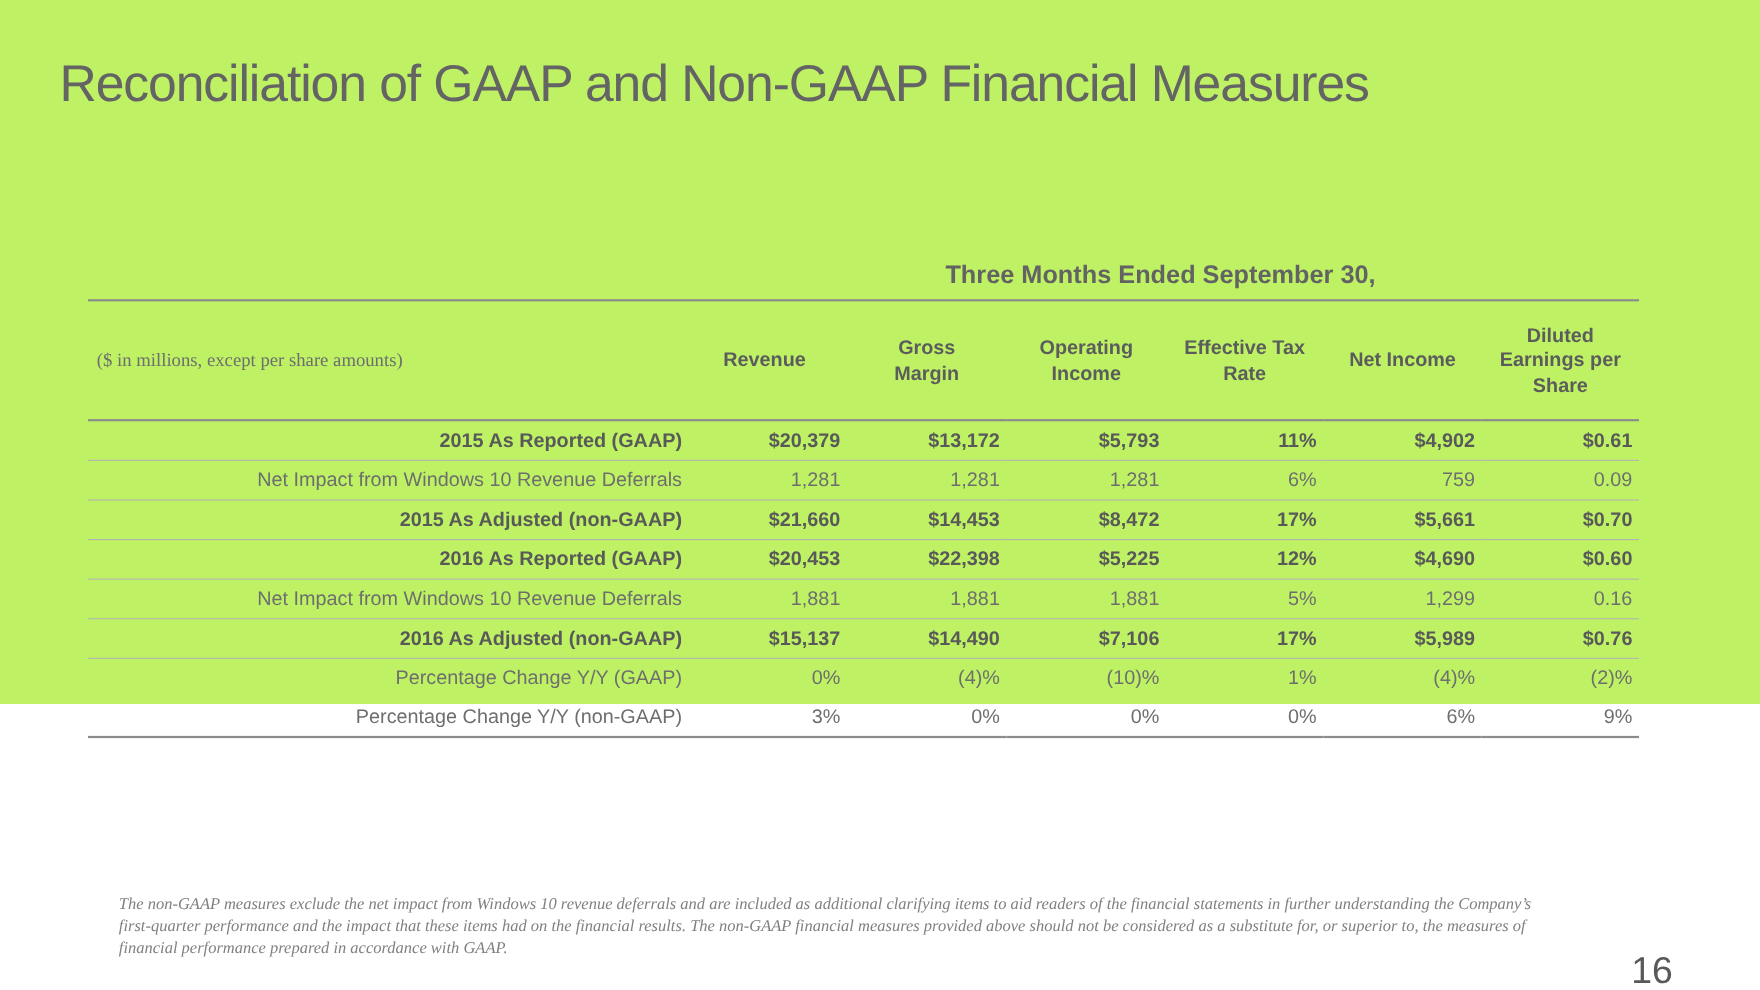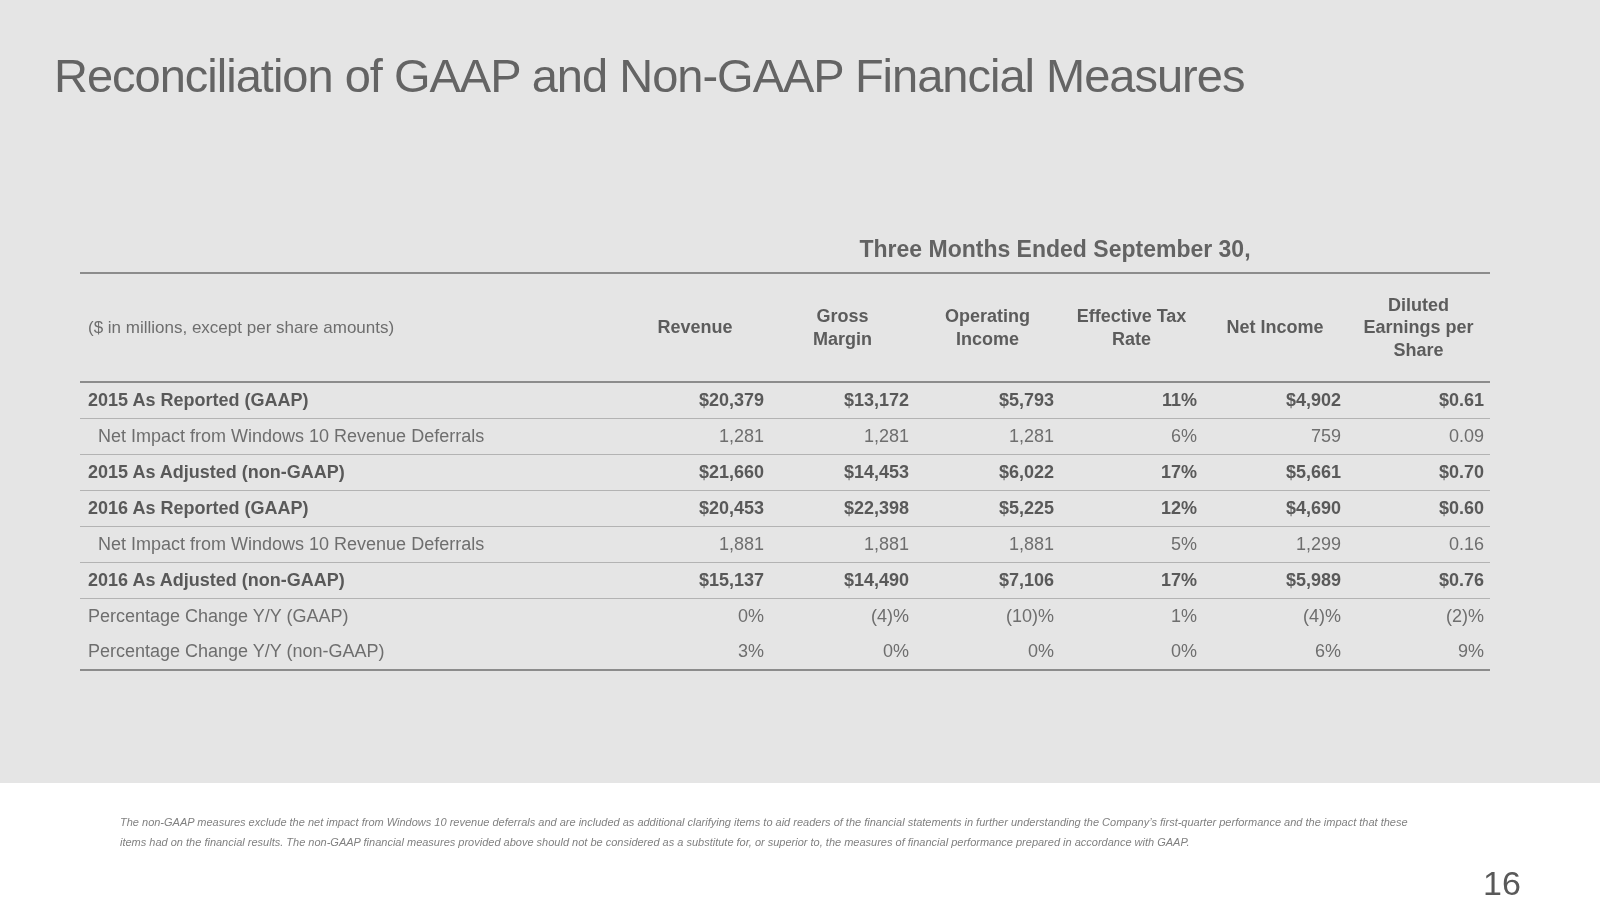--- a/index.html
+++ b/index.html
@@ -2,22 +2,22 @@
 <html><head>
 <meta charset="utf-8">
 <style>
   * { margin: 0; padding: 0; box-sizing: border-box; }
   html, body { width: 1600px; height: 900px; background: #ffffff; }
   body { font-family: "Liberation Sans", sans-serif; overflow: hidden; }
 
   .slide {
     position: relative;
     width: 1600px;
-    height: 783px;
-    background: #e5e5e5;
+    height: 640px;
+    background: #bef264;
   }
 
   .page-title {
     position: absolute;
     left: 54px;
     top: 48px;
     font-size: 47px;
     font-weight: 300;
     letter-spacing: -1px;
     color: #646464;
@@ -66,48 +66,50 @@
     white-space: pre-line;
     padding: 0 6px;
   }
   th.label-header {
     text-align: left;
     font-weight: normal;
     font-size: 17px;
     color: #6e6e6e;
     padding-left: 8px;
     white-space: nowrap;
+    font-family: Liberation Serif, serif;
   }
 
   tbody tr {
     height: 36px;
     border-top: 1px solid #b3b3b3;
   }
   tbody tr.no-top { border-top: none; }
   tbody tr:last-child { border-bottom: 2px solid #8c8c8c; }
 
   td {
     font-size: 18px;
     color: #6e6e6e;
     vertical-align: middle;
   }
   tr.bold td { font-weight: bold; color: #595959; }
-  td.label { text-align: left; padding-left: 8px; }
+  td.label { text-align: right; padding-left: 8px; }
   td.label.indent { padding-left: 18px; }
   td.num { text-align: right; padding-right: 6px; }
 
   .footnote {
     position: absolute;
-    left: 120px;
+    left: 108px;
     top: 812px;
     width: 1300px;
-    font-size: 11px;
+    font-size: 15px;
     line-height: 20px;
     font-style: italic;
     color: #808080;
+    font-family: Liberation Serif, serif;
   }
 
   .page-number {
     position: absolute;
     left: 1483px;
     top: 864px;
     font-size: 34px;
     color: #595959;
   }
 </style>
@@ -166,21 +168,21 @@
             <td class="num">1,281</td>
             <td class="num">1,281</td>
             <td class="num">6%</td>
             <td class="num">759</td>
             <td class="num">0.09</td>
           </tr>
           <tr class="bold">
             <td class="label">2015 As Adjusted (non-GAAP)</td>
             <td class="num">$21,660</td>
             <td class="num">$14,453</td>
-            <td class="num">$6,022</td>
+            <td class="num">$8,472</td>
             <td class="num">17%</td>
             <td class="num">$5,661</td>
             <td class="num">$0.70</td>
           </tr>
           <tr class="bold">
             <td class="label">2016 As Reported (GAAP)</td>
             <td class="num">$20,453</td>
             <td class="num">$22,398</td>
             <td class="num">$5,225</td>
             <td class="num">12%</td>

